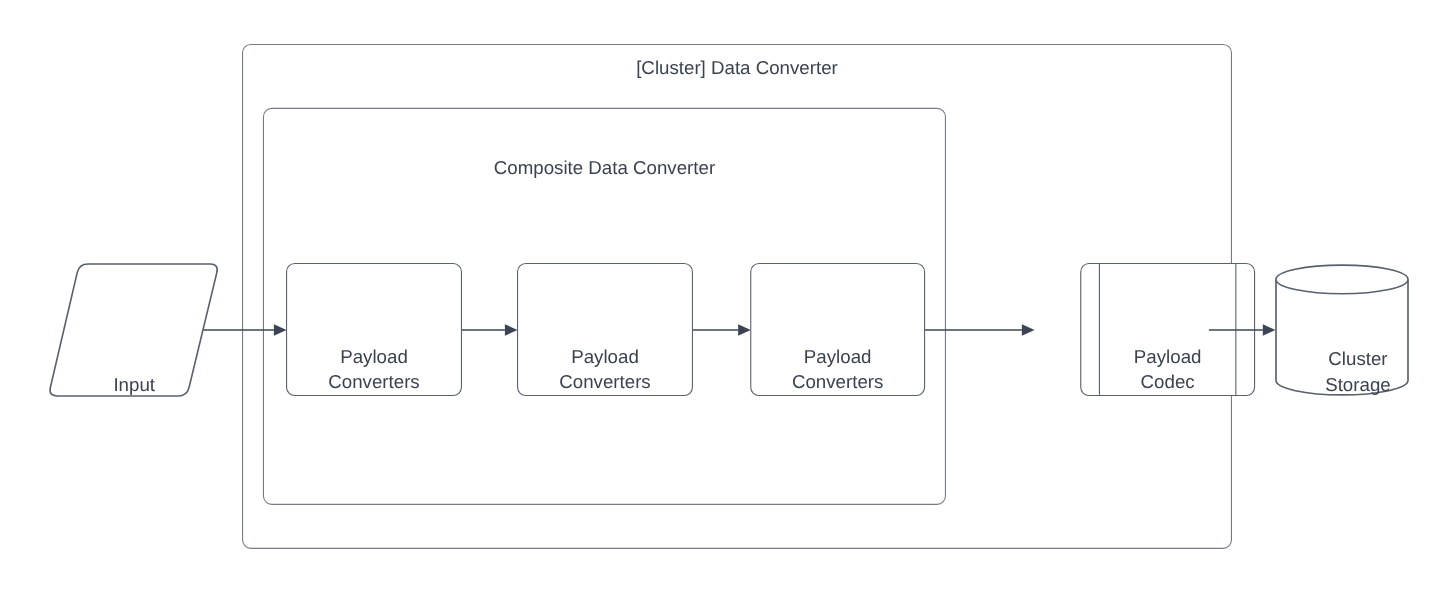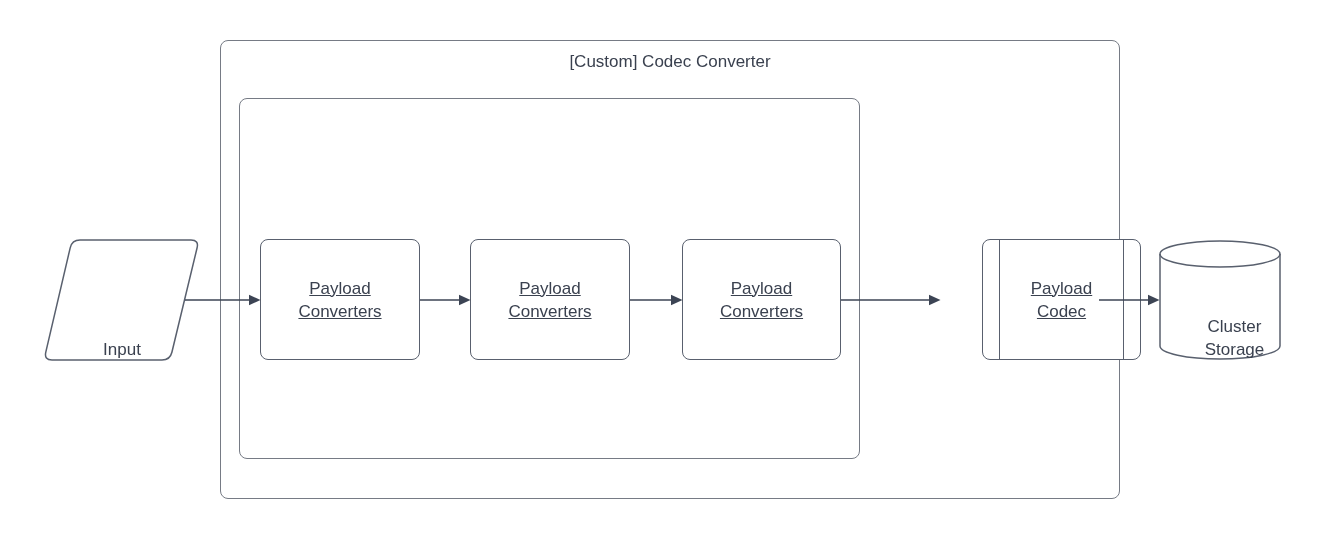--- a/index.html
+++ b/index.html
@@ -34,23 +34,22 @@
     font-size: 17px;
     color: var(--text);
     line-height: 20px;
   }
   .node-rect {
     position: absolute;
     border: 1.4px solid var(--node-stroke);
     border-radius: 8px;
     background: var(--canvas);
     display: flex;
-    align-items: center;
+    align-items: flex-end;
     justify-content: center;
-    text-decoration: underline;
   }
   .node-label {
     width: 104px;
     text-align: center;
     font-size: 17px;
     line-height: 23px;
     color: var(--text);
   }
   .codec-line {
     position: absolute;
@@ -87,23 +86,24 @@
   }
   .edge-line { stroke: var(--arrow); stroke-width: 1.5; }
   .edge-head { fill: var(--arrow); stroke: none; }
 </style>
 </head>
 <body>
 
 <div class="canvas">
 
   <div class="group-box" style="left:220px; top:40px; width:900px; height:459px;"></div>
-  <div class="group-title" style="left:220px; top:52px; width:900px;">[Custom] Codec Converter</div>
+  <div class="group-title" style="left:220px; top:52px; width:900px;">[Cluster] Data Converter</div>
 
   <div class="group-box" style="left:239px; top:98px; width:621px; height:361px;"></div>
+  <div class="group-title" style="left:239px; top:143px; width:621px;">Composite Data Converter</div>
 
   <div class="shape-wrap" style="left:43px; top:239px; width:158px; height:122px;">
     <svg width="158" height="122" viewBox="0 0 158 122">
       <path class="shape-stroke" d="M 37 1 L 148 1 Q 156 1 154.1 8.8 L 128.9 113.2 Q 127 121 119 121 L 9 121 Q 1 121 2.8 113.2 L 27.2 8.8 Q 29 1 37 1 Z"></path>
     </svg>
     <div class="node-label overlay-label">Input</div>
   </div>
 
   <div class="node-rect" style="left:260px; top:239px; width:160px; height:121px;">
     <div class="node-label">Payload Converters</div>

